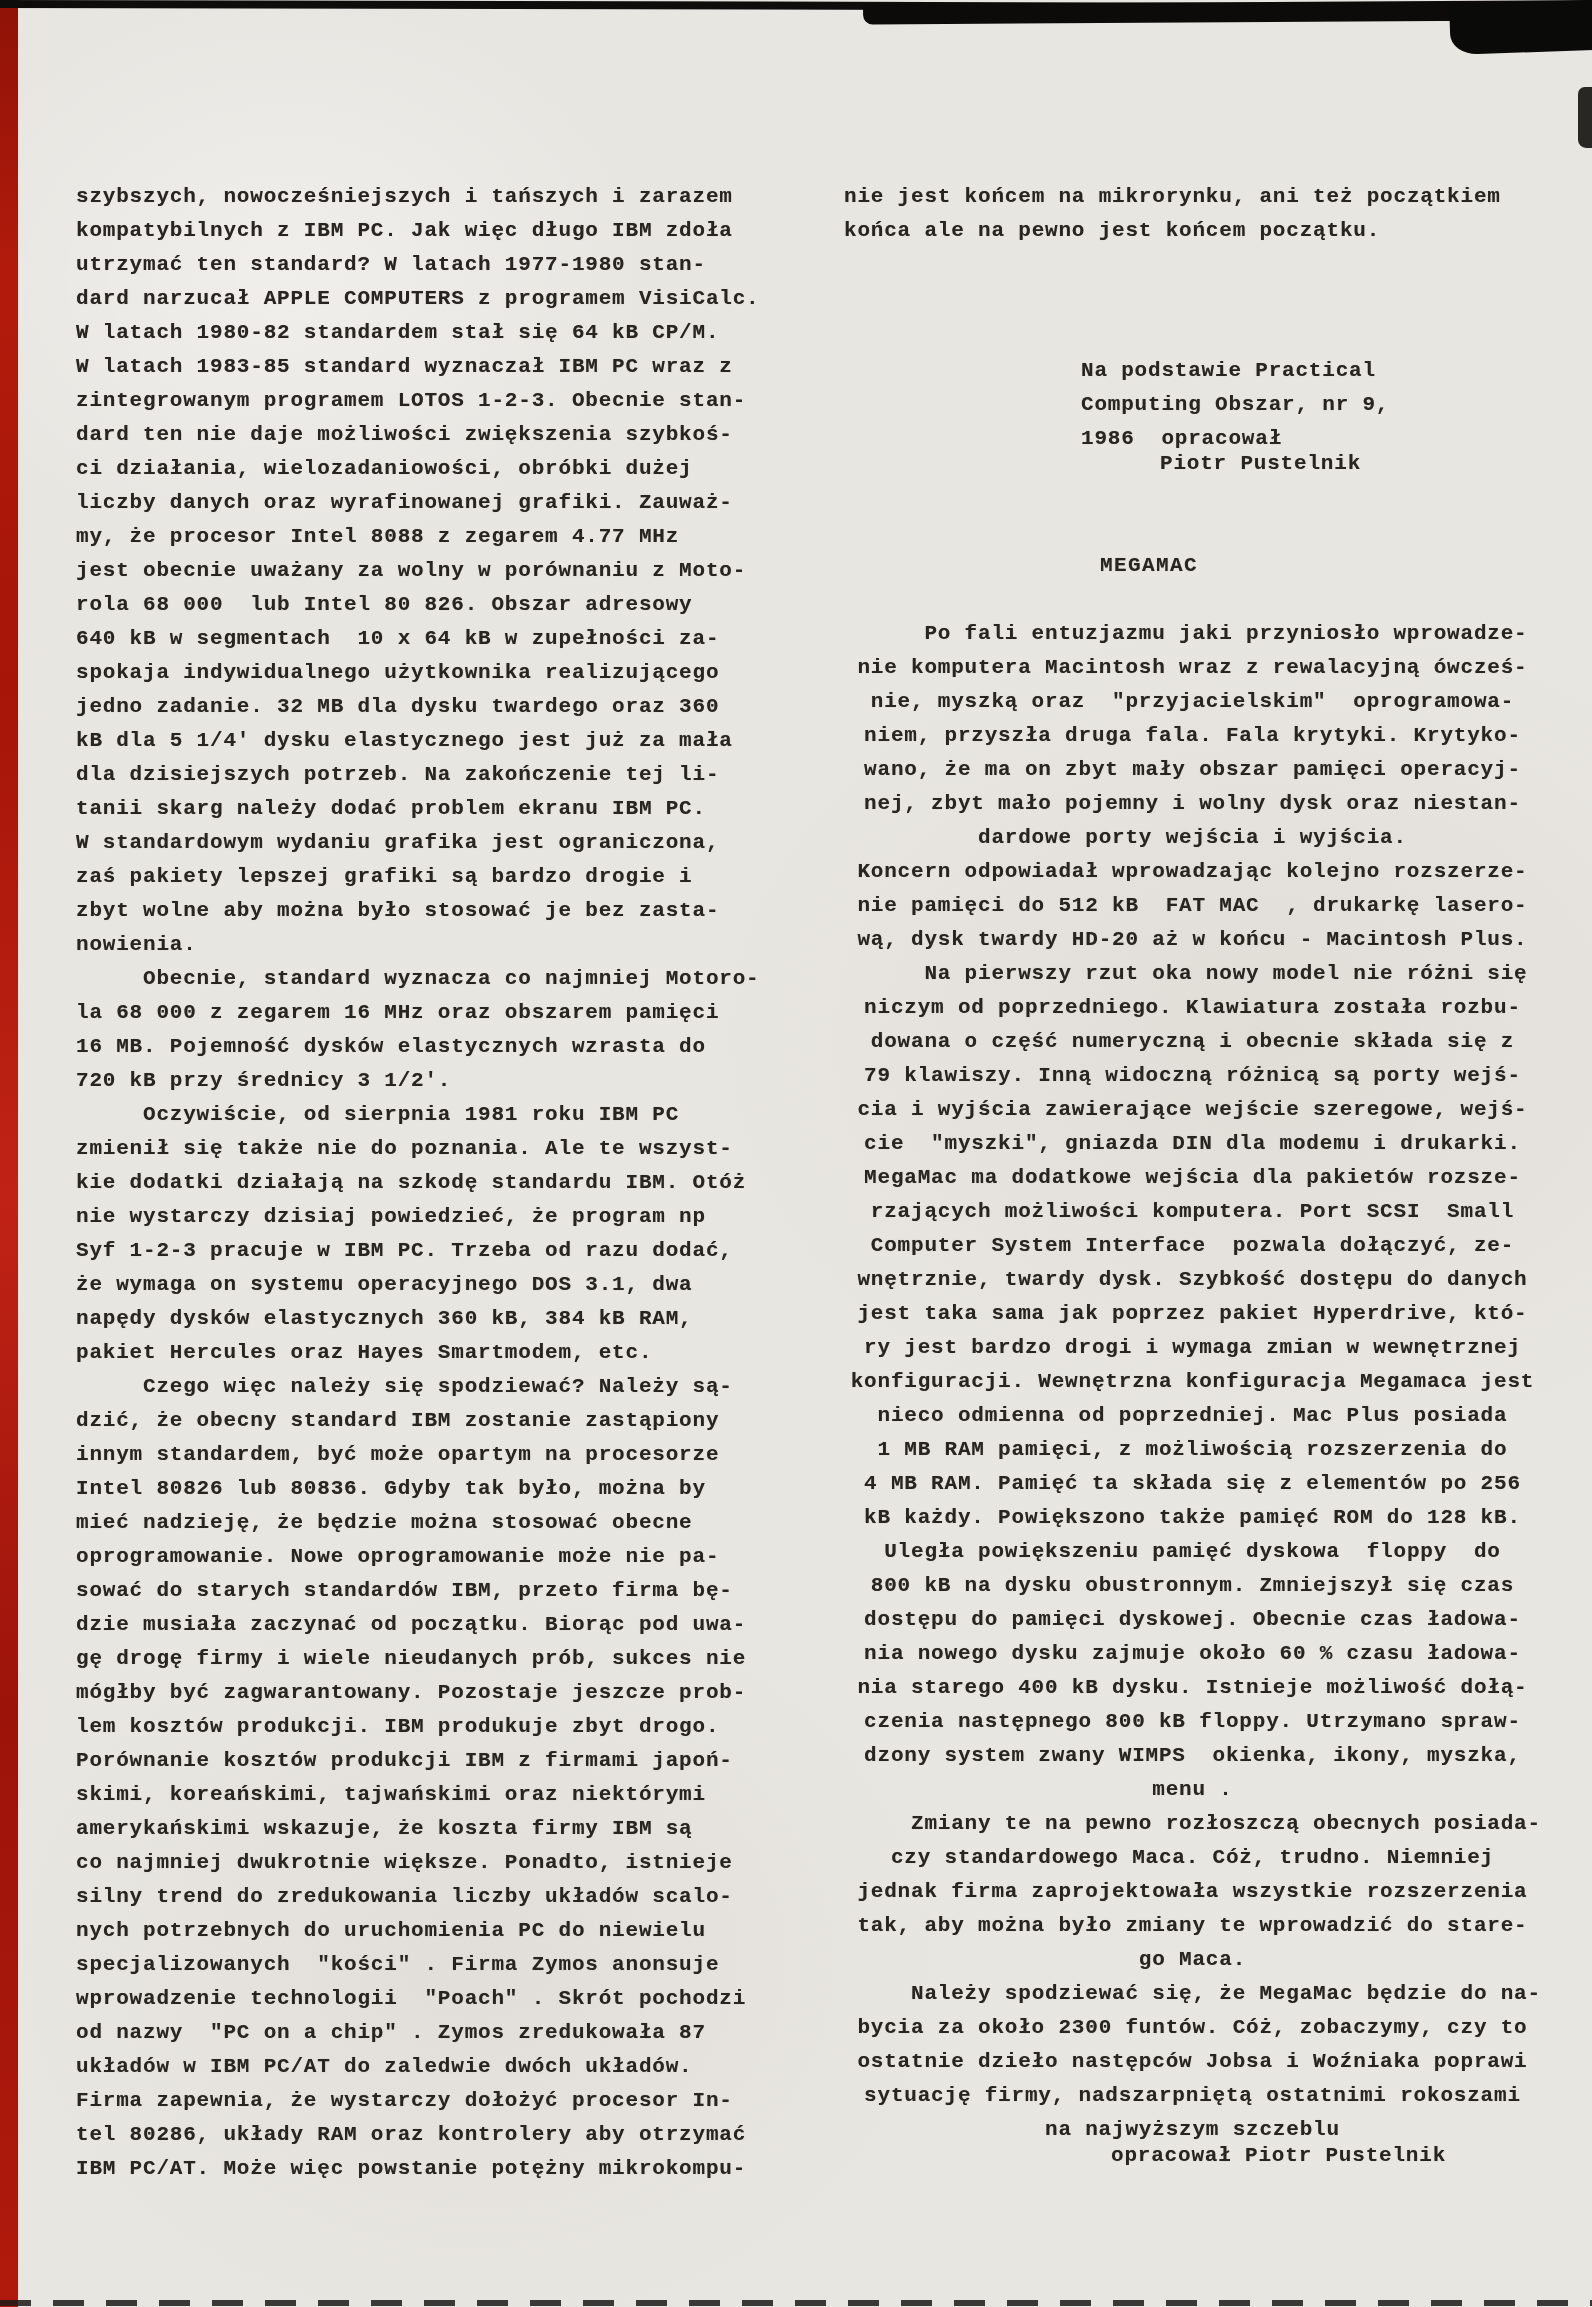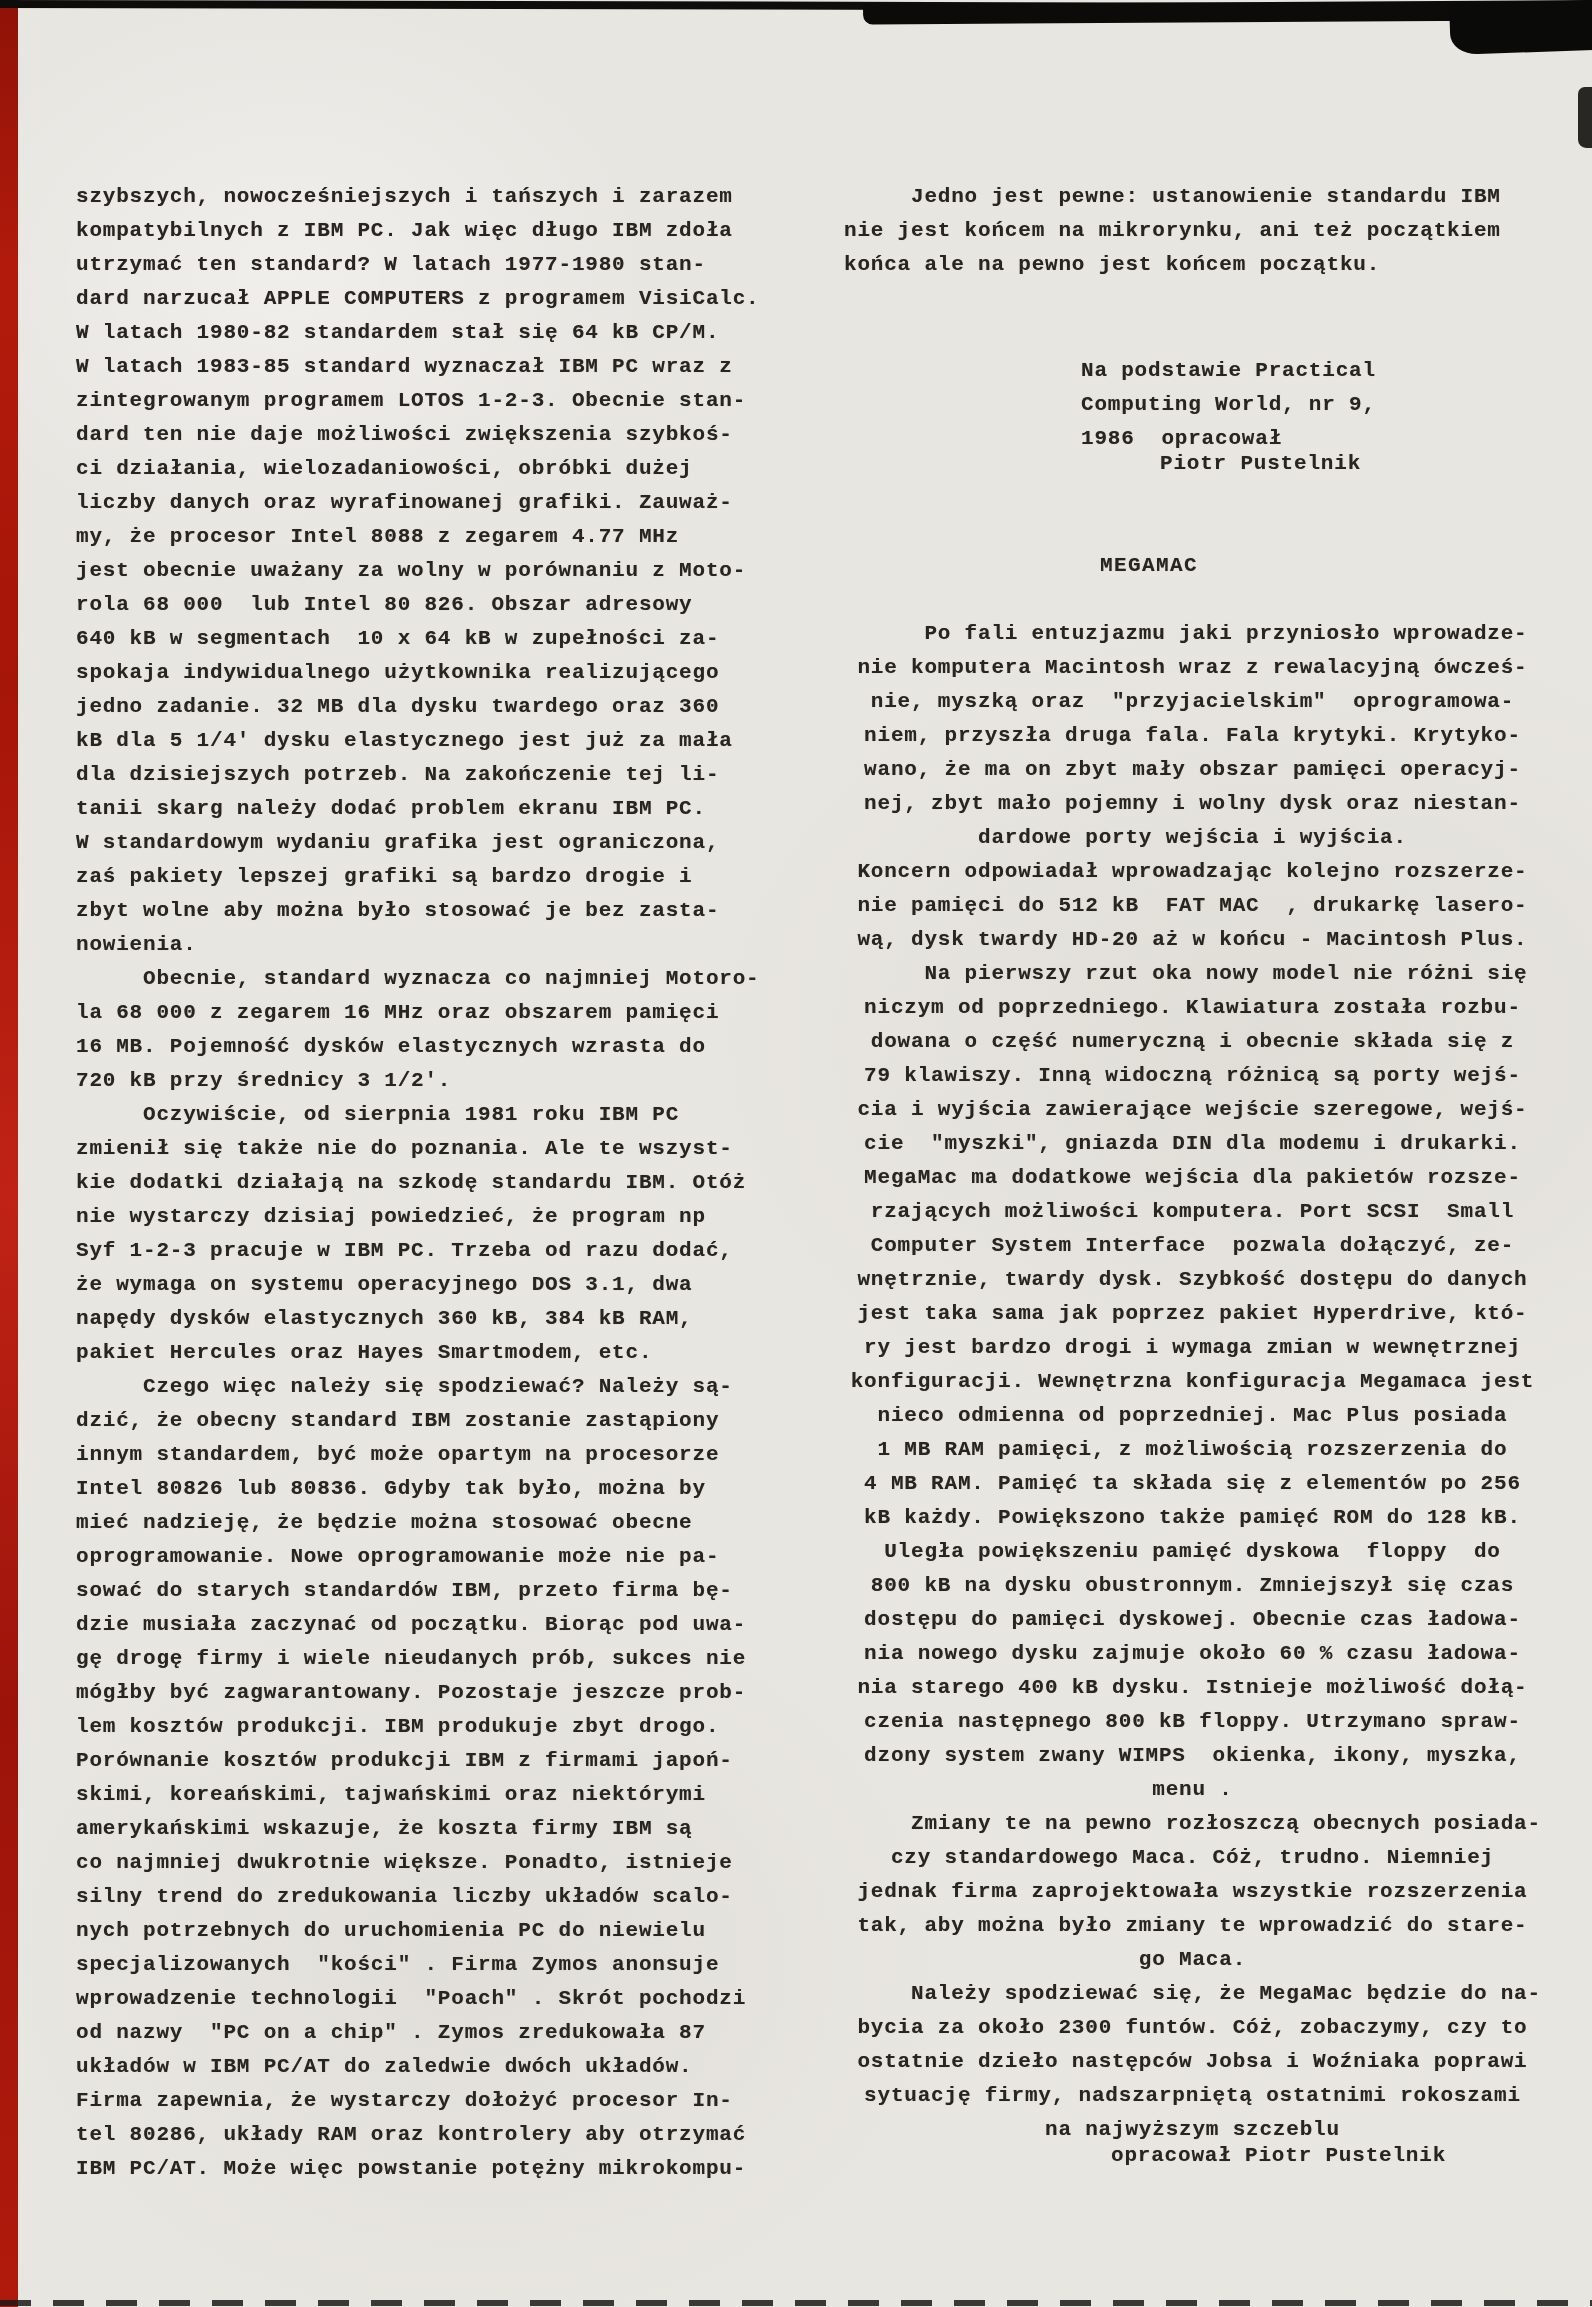--- a/index.html
+++ b/index.html
@@ -71,23 +71,23 @@
 
   <div class="left-stripe"></div>
   <div class="top-band"></div>
   <div class="top-band-right"></div>
   <div class="top-corner-blob"></div>
   <div class="right-edge-mark"></div>
   <div class="bottom-dashes"></div>
 
   <div id="left-column" class="typed"><div class="line">szybszych, nowocześniejszych i tańszych i zarazem</div><div class="line">kompatybilnych z IBM PC. Jak więc długo IBM zdoła</div><div class="line">utrzymać ten standard? W latach 1977-1980 stan-</div><div class="line">dard narzucał APPLE COMPUTERS z programem VisiCalc.</div><div class="line">W latach 1980-82 standardem stał się 64 kB CP/M.</div><div class="line">W latach 1983-85 standard wyznaczał IBM PC wraz z</div><div class="line">zintegrowanym programem LOTOS 1-2-3. Obecnie stan-</div><div class="line">dard ten nie daje możliwości zwiększenia szybkoś-</div><div class="line">ci działania, wielozadaniowości, obróbki dużej</div><div class="line">liczby danych oraz wyrafinowanej grafiki. Zauważ-</div><div class="line">my, że procesor Intel 8088 z zegarem 4.77 MHz</div><div class="line">jest obecnie uważany za wolny w porównaniu z Moto-</div><div class="line">rola 68 000  lub Intel 80 826. Obszar adresowy</div><div class="line">640 kB w segmentach  10 x 64 kB w zupełności za-</div><div class="line">spokaja indywidualnego użytkownika realizującego</div><div class="line">jedno zadanie. 32 MB dla dysku twardego oraz 360</div><div class="line">kB dla 5 1/4' dysku elastycznego jest już za mała</div><div class="line">dla dzisiejszych potrzeb. Na zakończenie tej li-</div><div class="line">tanii skarg należy dodać problem ekranu IBM PC.</div><div class="line">W standardowym wydaniu grafika jest ograniczona,</div><div class="line">zaś pakiety lepszej grafiki są bardzo drogie i</div><div class="line">zbyt wolne aby można było stosować je bez zasta-</div><div class="line">nowienia.</div><div class="line">     Obecnie, standard wyznacza co najmniej Motoro-</div><div class="line">la 68 000 z zegarem 16 MHz oraz obszarem pamięci</div><div class="line">16 MB. Pojemność dysków elastycznych wzrasta do</div><div class="line">720 kB przy średnicy 3 1/2'.</div><div class="line">     Oczywiście, od sierpnia 1981 roku IBM PC</div><div class="line">zmienił się także nie do poznania. Ale te wszyst-</div><div class="line">kie dodatki działają na szkodę standardu IBM. Otóż</div><div class="line">nie wystarczy dzisiaj powiedzieć, że program np</div><div class="line">Syf 1-2-3 pracuje w IBM PC. Trzeba od razu dodać,</div><div class="line">że wymaga on systemu operacyjnego DOS 3.1, dwa</div><div class="line">napędy dysków elastycznych 360 kB, 384 kB RAM,</div><div class="line">pakiet Hercules oraz Hayes Smartmodem, etc.</div><div class="line">     Czego więc należy się spodziewać? Należy są-</div><div class="line">dzić, że obecny standard IBM zostanie zastąpiony</div><div class="line">innym standardem, być może opartym na procesorze</div><div class="line">Intel 80826 lub 80836. Gdyby tak było, można by</div><div class="line">mieć nadzieję, że będzie można stosować obecne</div><div class="line">oprogramowanie. Nowe oprogramowanie może nie pa-</div><div class="line">sować do starych standardów IBM, przeto firma bę-</div><div class="line">dzie musiała zaczynać od początku. Biorąc pod uwa-</div><div class="line">gę drogę firmy i wiele nieudanych prób, sukces nie</div><div class="line">mógłby być zagwarantowany. Pozostaje jeszcze prob-</div><div class="line">lem kosztów produkcji. IBM produkuje zbyt drogo.</div><div class="line">Porównanie kosztów produkcji IBM z firmami japoń-</div><div class="line">skimi, koreańskimi, tajwańskimi oraz niektórymi</div><div class="line">amerykańskimi wskazuje, że koszta firmy IBM są</div><div class="line">co najmniej dwukrotnie większe. Ponadto, istnieje</div><div class="line">silny trend do zredukowania liczby układów scalo-</div><div class="line">nych potrzebnych do uruchomienia PC do niewielu</div><div class="line">specjalizowanych  "kości" . Firma Zymos anonsuje</div><div class="line">wprowadzenie technologii  "Poach" . Skrót pochodzi</div><div class="line">od nazwy  "PC on a chip" . Zymos zredukowała 87</div><div class="line">układów w IBM PC/AT do zaledwie dwóch układów.</div><div class="line">Firma zapewnia, że wystarczy dołożyć procesor In-</div><div class="line">tel 80286, układy RAM oraz kontrolery aby otrzymać</div><div class="line">IBM PC/AT. Może więc powstanie potężny mikrokompu-</div></div>
 
-  <div id="right-intro" class="typed"><div class="line">     Jedno jest pewne: ustanowienie standardu IBM</div><div class="line">nie jest końcem na mikrorynku, ani też początkiem</div><div class="line">końca ale na pewno jest końcem początku.</div></div>
+  <div id="right-intro" class="typed"><div class="line">nie jest końcem na mikrorynku, ani też początkiem</div><div class="line">końca ale na pewno jest końcem początku.</div></div>
 
-  <div id="source-credit" class="typed"><div class="line">Na podstawie Practical</div><div class="line">Computing World, nr 9,</div><div class="line">1986  opracował</div></div>
+  <div id="source-credit" class="typed"><div class="line">Na podstawie Practical</div><div class="line">Computing Obszar, nr 9,</div><div class="line">1986  opracował</div></div>
 
   <div id="credit-name" class="typed">Piotr Pustelnik</div>
 
   <div id="article-title" class="typed">MEGAMAC</div>
 
   <div id="right-body" class="typed"><div class="line">     Po fali entuzjazmu jaki przyniosło wprowadze-</div><div class="line">nie komputera Macintosh wraz z rewalacyjną ówcześ-</div><div class="line">nie, myszką oraz  "przyjacielskim"  oprogramowa-</div><div class="line">niem, przyszła druga fala. Fala krytyki. Krytyko-</div><div class="line">wano, że ma on zbyt mały obszar pamięci operacyj-</div><div class="line">nej, zbyt mało pojemny i wolny dysk oraz niestan-</div><div class="line">dardowe porty wejścia i wyjścia.</div><div class="line">Koncern odpowiadał wprowadzając kolejno rozszerze-</div><div class="line">nie pamięci do 512 kB  FAT MAC  , drukarkę lasero-</div><div class="line">wą, dysk twardy HD-20 aż w końcu - Macintosh Plus.</div><div class="line">     Na pierwszy rzut oka nowy model nie różni się</div><div class="line">niczym od poprzedniego. Klawiatura została rozbu-</div><div class="line">dowana o część numeryczną i obecnie składa się z</div><div class="line">79 klawiszy. Inną widoczną różnicą są porty wejś-</div><div class="line">cia i wyjścia zawierające wejście szeregowe, wejś-</div><div class="line">cie  "myszki", gniazda DIN dla modemu i drukarki.</div><div class="line">MegaMac ma dodatkowe wejścia dla pakietów rozsze-</div><div class="line">rzających możliwości komputera. Port SCSI  Small</div><div class="line">Computer System Interface  pozwala dołączyć, ze-</div><div class="line">wnętrznie, twardy dysk. Szybkość dostępu do danych</div><div class="line">jest taka sama jak poprzez pakiet Hyperdrive, któ-</div><div class="line">ry jest bardzo drogi i wymaga zmian w wewnętrznej</div><div class="line">konfiguracji. Wewnętrzna konfiguracja Megamaca jest</div><div class="line">nieco odmienna od poprzedniej. Mac Plus posiada</div><div class="line">1 MB RAM pamięci, z możliwością rozszerzenia do</div><div class="line">4 MB RAM. Pamięć ta składa się z elementów po 256</div><div class="line">kB każdy. Powiększono także pamięć ROM do 128 kB.</div><div class="line">Uległa powiększeniu pamięć dyskowa  floppy  do</div><div class="line">800 kB na dysku obustronnym. Zmniejszył się czas</div><div class="line">dostępu do pamięci dyskowej. Obecnie czas ładowa-</div><div class="line">nia nowego dysku zajmuje około 60 % czasu ładowa-</div><div class="line">nia starego 400 kB dysku. Istnieje możliwość dołą-</div><div class="line">czenia następnego 800 kB floppy. Utrzymano spraw-</div><div class="line">dzony system zwany WIMPS  okienka, ikony, myszka,</div><div class="line">menu .</div><div class="line">     Zmiany te na pewno rozłoszczą obecnych posiada-</div><div class="line">czy standardowego Maca. Cóż, trudno. Niemniej</div><div class="line">jednak firma zaprojektowała wszystkie rozszerzenia</div><div class="line">tak, aby można było zmiany te wprowadzić do stare-</div><div class="line">go Maca.</div><div class="line">     Należy spodziewać się, że MegaMac będzie do na-</div><div class="line">bycia za około 2300 funtów. Cóż, zobaczymy, czy to</div><div class="line">ostatnie dzieło następców Jobsa i Woźniaka poprawi</div><div class="line">sytuację firmy, nadszarpniętą ostatnimi rokoszami</div><div class="line">na najwyższym szczeblu</div></div>
 
   <div id="closing-credit" class="typed">opracował Piotr Pustelnik</div>
 
 </div>

